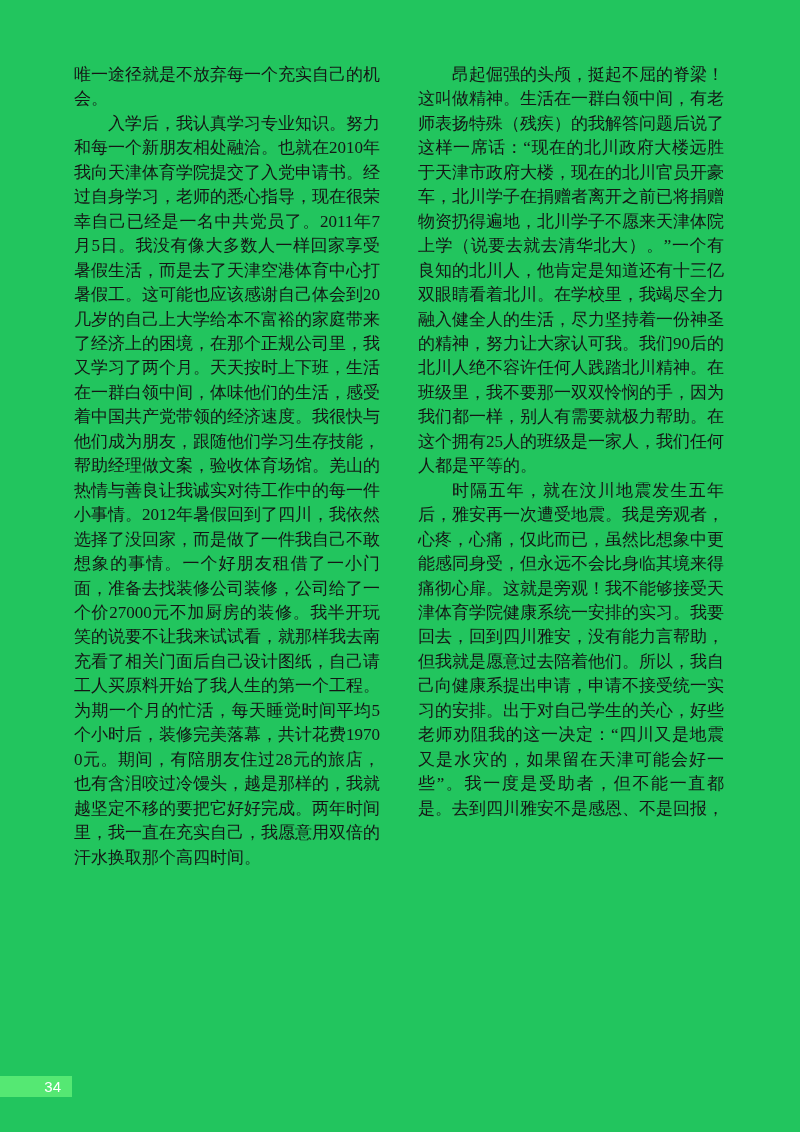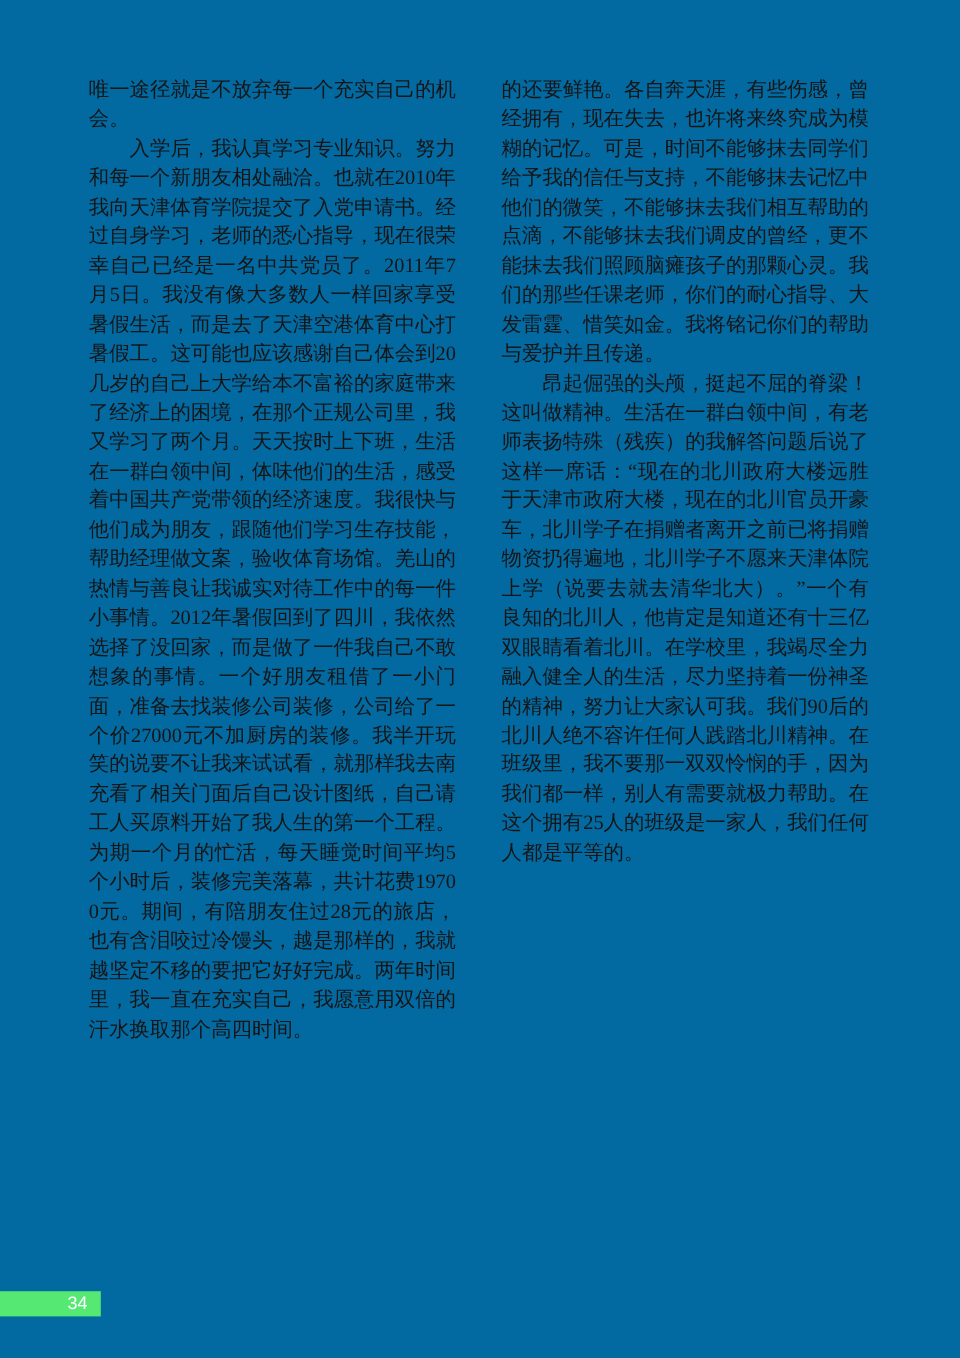--- a/index.html
+++ b/index.html
@@ -10,21 +10,21 @@
     width: 800px;
     height: 1132px;
     background: #ffffff;
     position: relative;
     overflow: hidden;
     font-family: "Liberation Serif", "DejaVu Serif", serif;
   }
   .page {
     position: absolute;
     inset: 0;
-    background: #0369a1;
+    background: #22c55e;
   }
   .column {
     position: absolute;
     top: 63px;
     width: 306px;
     font-size: 17px;
     line-height: 24.45px;
     color: #151515;
     text-align: justify;
     text-justify: inter-character;
@@ -37,21 +37,21 @@
     padding: 0;
     word-break: break-all;
   }
   .column p.indent {
     text-indent: 2em;
   }
   .page-number-bar {
     position: absolute;
     left: 0;
     top: 1076px;
-    width: 84px;
+    width: 72px;
     height: 21px;
     background: #55e873;
     box-sizing: border-box;
     padding-right: 11px;
     text-align: right;
     font-family: "Liberation Sans", "DejaVu Sans", sans-serif;
     font-size: 15px;
     line-height: 21px;
     color: #ffffff;
   }
@@ -60,21 +60,21 @@
 <body>
 
 <div class="page">
 
   <div class="column column-left">
     <p class="para">唯一途径就是不放弃每一个充实自己的机会。</p>
     <p class="para indent">入学后，我认真学习专业知识。努力和每一个新朋友相处融洽。也就在2010年我向天津体育学院提交了入党申请书。经过自身学习，老师的悉心指导，现在很荣幸自己已经是一名中共党员了。2011年7月5日。我没有像大多数人一样回家享受暑假生活，而是去了天津空港体育中心打暑假工。这可能也应该感谢自己体会到20几岁的自己上大学给本不富裕的家庭带来了经济上的困境，在那个正规公司里，我又学习了两个月。天天按时上下班，生活在一群白领中间，体味他们的生活，感受着中国共产党带领的经济速度。我很快与他们成为朋友，跟随他们学习生存技能，帮助经理做文案，验收体育场馆。羌山的热情与善良让我诚实对待工作中的每一件小事情。2012年暑假回到了四川，我依然选择了没回家，而是做了一件我自己不敢想象的事情。一个好朋友租借了一小门面，准备去找装修公司装修，公司给了一个价27000元不加厨房的装修。我半开玩笑的说要不让我来试试看，就那样我去南充看了相关门面后自己设计图纸，自己请工人买原料开始了我人生的第一个工程。为期一个月的忙活，每天睡觉时间平均5个小时后，装修完美落幕，共计花费19700元。期间，有陪朋友住过28元的旅店，也有含泪咬过冷馒头，越是那样的，我就越坚定不移的要把它好好完成。两年时间里，我一直在充实自己，我愿意用双倍的汗水换取那个高四时间。</p>
   </div>
 
   <div class="column column-right">
-    <p class="para">的还要鲜艳。各自奔天涯，有些伤感，曾经拥有，现在失去，也许将来终究成为模糊的记忆。可是，时间不能够抹去同学们给予我的信任与支持，不能够抹去记忆中他们的微笑，不能够抹去我们相互帮助的点滴，不能够抹去我们调皮的曾经，更不能抹去我们照顾脑瘫孩子的那颗心灵。我们的那些任课老师，你们的耐心指导、大发雷霆、惜笑如金。我将铭记你们的帮助与爱护并且传递。</p>
     <p class="para indent">昂起倔强的头颅，挺起不屈的脊梁！这叫做精神。生活在一群白领中间，有老师表扬特殊（残疾）的我解答问题后说了这样一席话：“现在的北川政府大楼远胜于天津市政府大楼，现在的北川官员开豪车，北川学子在捐赠者离开之前已将捐赠物资扔得遍地，北川学子不愿来天津体院上学（说要去就去清华北大）。”一个有良知的北川人，他肯定是知道还有十三亿双眼睛看着北川。在学校里，我竭尽全力融入健全人的生活，尽力坚持着一份神圣的精神，努力让大家认可我。我们90后的北川人绝不容许任何人践踏北川精神。在班级里，我不要那一双双怜悯的手，因为我们都一样，别人有需要就极力帮助。在这个拥有25人的班级是一家人，我们任何人都是平等的。</p>
+    <p class="para indent">时隔五年，就在汶川地震发生五年后，雅安再一次遭受地震。我是旁观者，心疼，心痛，仅此而已，虽然比想象中更能感同身受，但永远不会比身临其境来得痛彻心扉。这就是旁观！我不能够接受天津体育学院健康系统一安排的实习。我要回去，回到四川雅安，没有能力言帮助，但我就是愿意过去陪着他们。所以，我自己向健康系提出申请，申请不接受统一实习的安排。出于对自己学生的关心，好些老师劝阻我的这一决定：“四川又是地震又是水灾的，如果留在天津可能会好一些”。我一度是受助者，但不能一直都是。去到四川雅安不是感恩、不是回报，</p>
   </div>
 
   <div class="page-number-bar">
     <span>34</span>
   </div>
 
 </div>
 
 </body></html>

